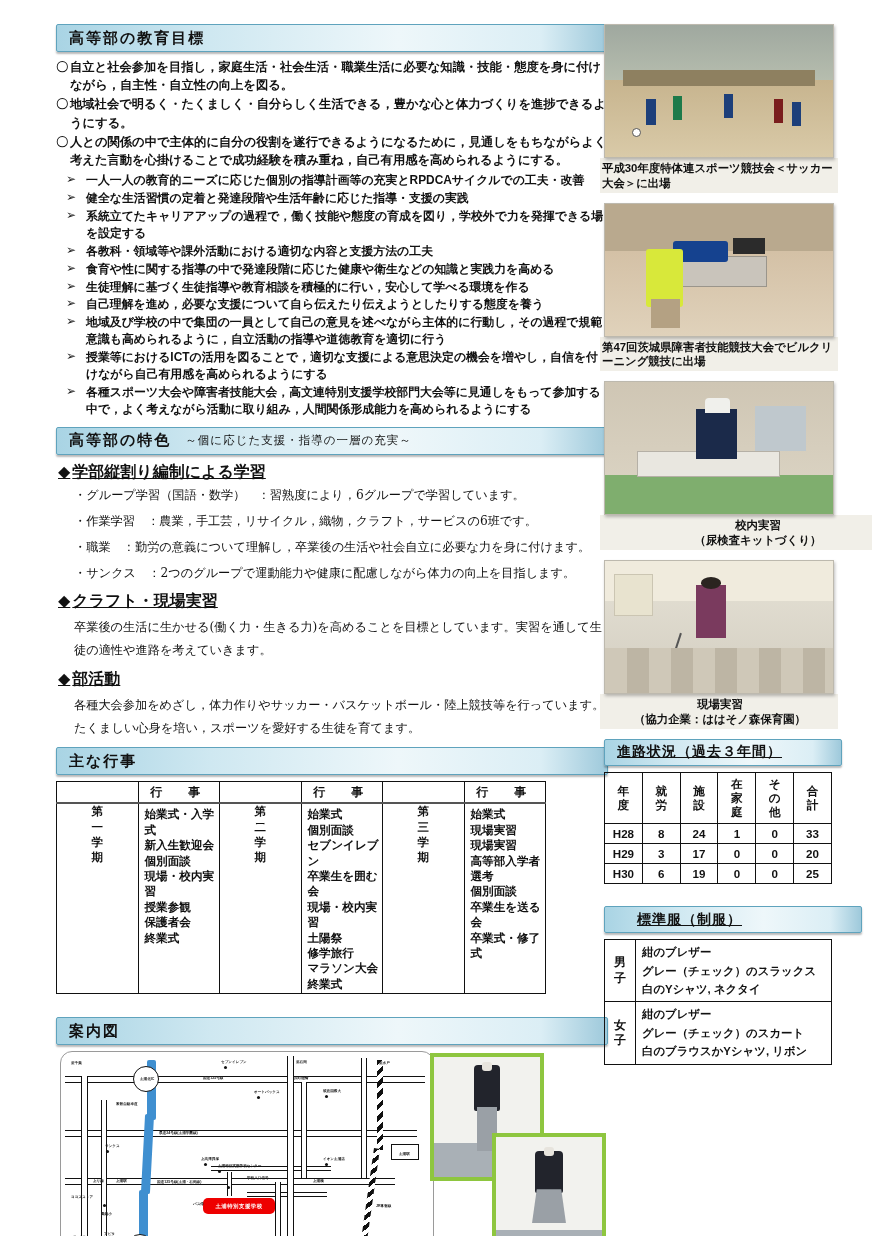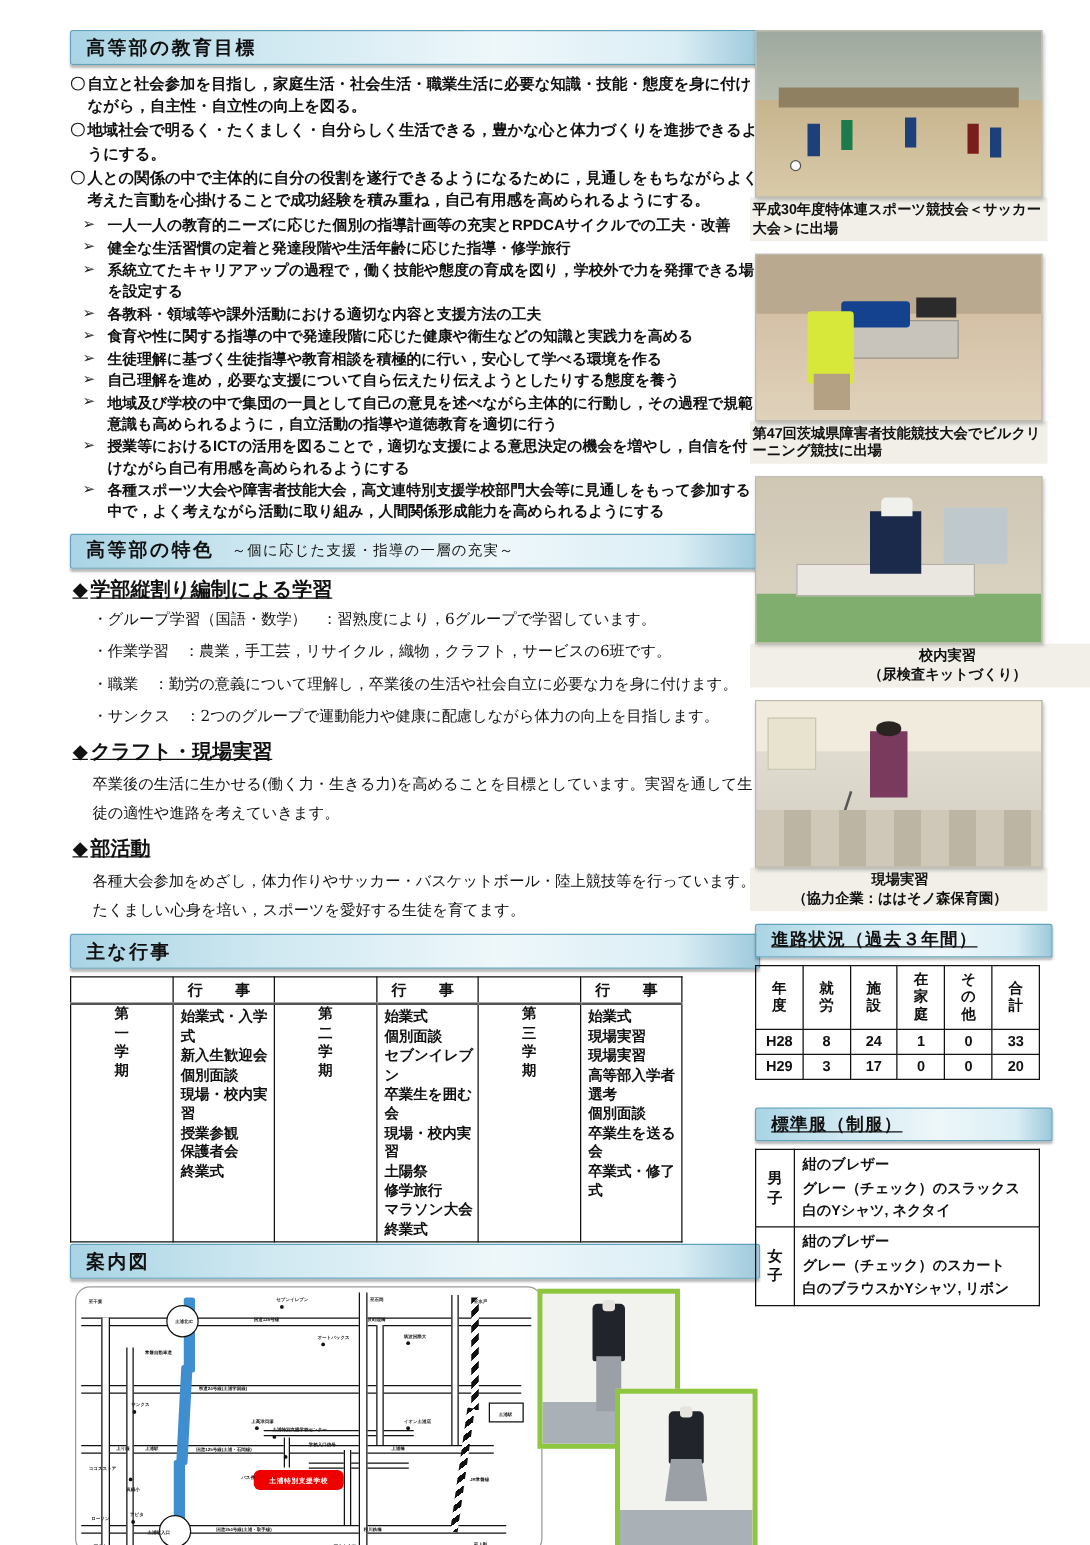--- a/index.html
+++ b/index.html
@@ -164,21 +164,21 @@
         <span class="mk">〇</span>
         <span class="body">地域社会で明るく・たくましく・自分らしく生活できる，豊かな心と体力づくりを進捗できるようにする。</span>
       </p>
       <p class="goal">
         <span class="mk">〇</span>
         <span class="body">人との関係の中で主体的に自分の役割を遂行できるようになるために，見通しをもちながらよく考えた言動を心掛けることで成功経験を積み重ね，自己有用感を高められるようにする。</span>
       </p>
 
       <ul class="arrows">
         <li><span class="ar">➢</span><span>一人一人の教育的ニーズに応じた個別の指導計画等の充実とRPDCAサイクルでの工夫・改善</span></li>
-        <li><span class="ar">➢</span><span>健全な生活習慣の定着と発達段階や生活年齢に応じた指導・修学旅行</span></li>
+        <li><span class="ar">➢</span><span>健全な生活習慣の定着と発達段階や生活年齢に応じた指導・支援の実践</span></li>
         <li><span class="ar">➢</span><span>系統立てたキャリアアップの過程で，働く技能や態度の育成を図り，学校外で力を発揮できる場を設定する</span></li>
         <li><span class="ar">➢</span><span>各教科・領域等や課外活動における適切な内容と支援方法の工夫</span></li>
         <li><span class="ar">➢</span><span>食育や性に関する指導の中で発達段階に応じた健康や衛生などの知識と実践力を高める</span></li>
         <li><span class="ar">➢</span><span>生徒理解に基づく生徒指導や教育相談を積極的に行い，安心して学べる環境を作る</span></li>
         <li><span class="ar">➢</span><span>自己理解を進め，必要な支援について自ら伝えたり伝えようとしたりする態度を養う</span></li>
         <li><span class="ar">➢</span><span>地域及び学校の中で集団の一員として自己の意見を述べながら主体的に行動し，その過程で規範意識も高められるように，自立活動の指導や道徳教育を適切に行う</span></li>
         <li><span class="ar">➢</span><span>授業等におけるICTの活用を図ることで，適切な支援による意思決定の機会を増やし，自信を付けながら自己有用感を高められるようにする</span></li>
         <li><span class="ar">➢</span><span>各種スポーツ大会や障害者技能大会，高文連特別支援学校部門大会等に見通しをもって参加する中で，よく考えながら活動に取り組み，人間関係形成能力を高められるようにする</span></li>
       </ul>
     </div>
@@ -267,21 +267,21 @@
           <div>現場実習</div>
           <div>高等部入学者選考</div>
           <div>個別面談</div>
           <div>卒業生を送る会</div>
           <div>卒業式・修了式</div>
         </td>
       </tr>
     </tbody>
       </table>
 
-    <div class="bar" style="margin-top:1px;">
+    <div class="bar" style="margin-top:23px;">
       <span class="title">案内図</span>
     </div>
 
     <div class="map-wrap">
       <div class="map-box">
 
         <div class="road" style="left:4px;top:24px;width:360px;height:5px;"></div>
         <div class="road" style="left:4px;top:78px;width:352px;height:5px;"></div>
         <div class="road" style="left:4px;top:126px;width:330px;height:5px;"></div>
         <div class="road" style="left:4px;top:190px;width:340px;height:5px;"></div>
@@ -469,24 +469,32 @@
         <td>33</td>
       </tr>
       <tr>
         <td>H29</td>
         <td>3</td>
         <td>17</td>
         <td>0</td>
         <td>0</td>
         <td>20</td>
       </tr>
+      <tr>
+        <td>H30</td>
+        <td>6</td>
+        <td>19</td>
+        <td>0</td>
+        <td>0</td>
+        <td>25</td>
+      </tr>
     </tbody>
       </table>
 
-    <div class="bar small" style="margin-top:22px;margin-left:4px;width:236px;">
+    <div class="bar small" style="margin-top:22px;margin-left:4px;width:236px;padding-left:20px;">
       <span class="title">標準服（制服）</span>
     </div>
     <table class="grid uniform">
       <tbody>
           <tr>
         <td class="sex">
           <span>男</span>
           <span>子</span>
         </td>
         <td class="desc">

